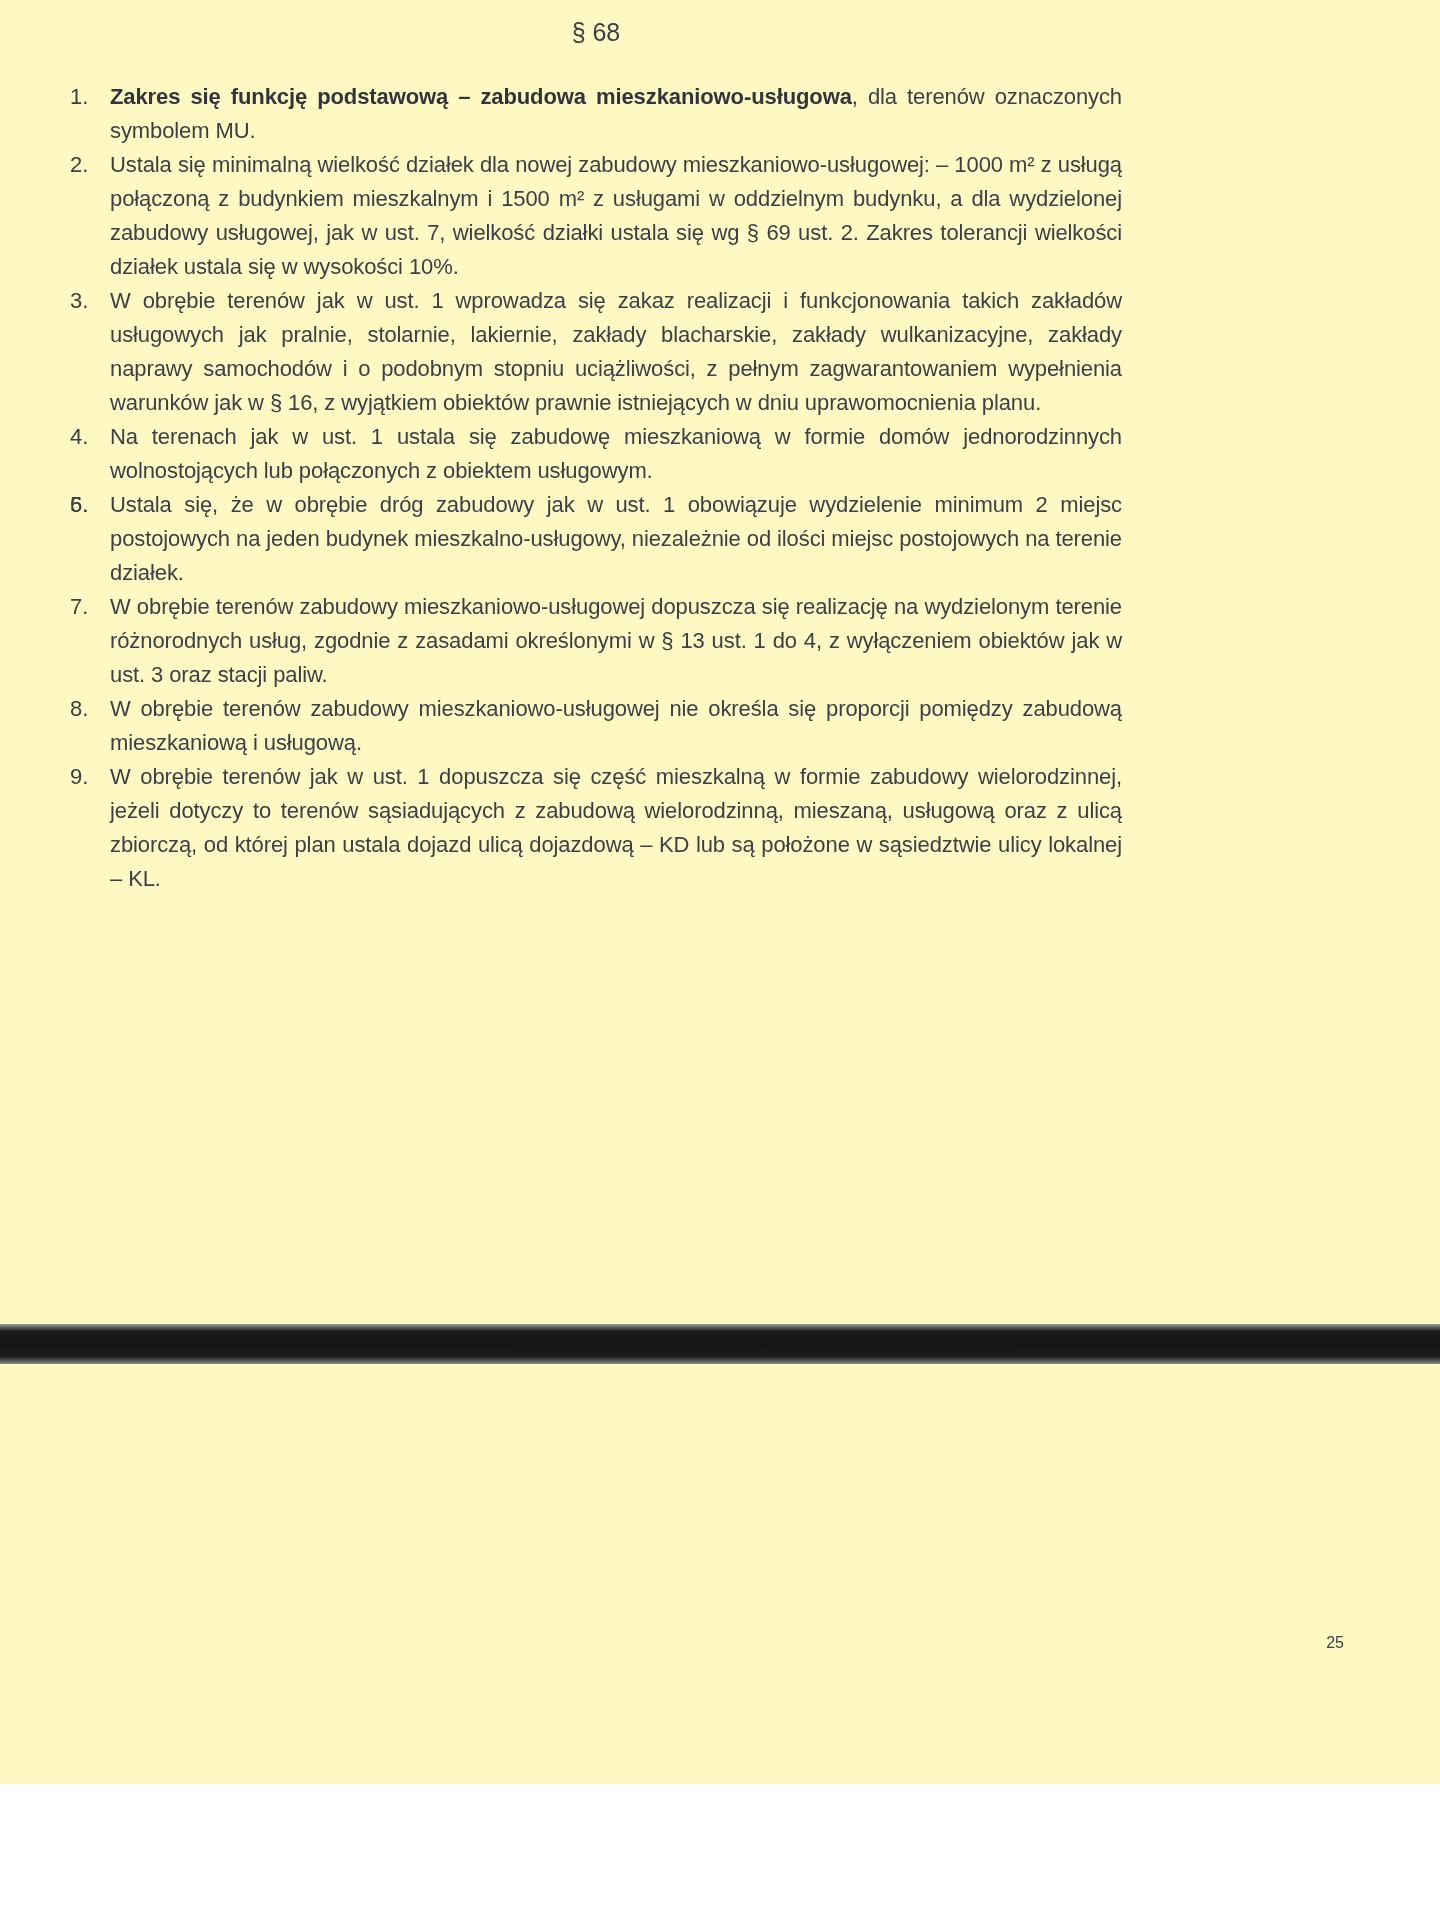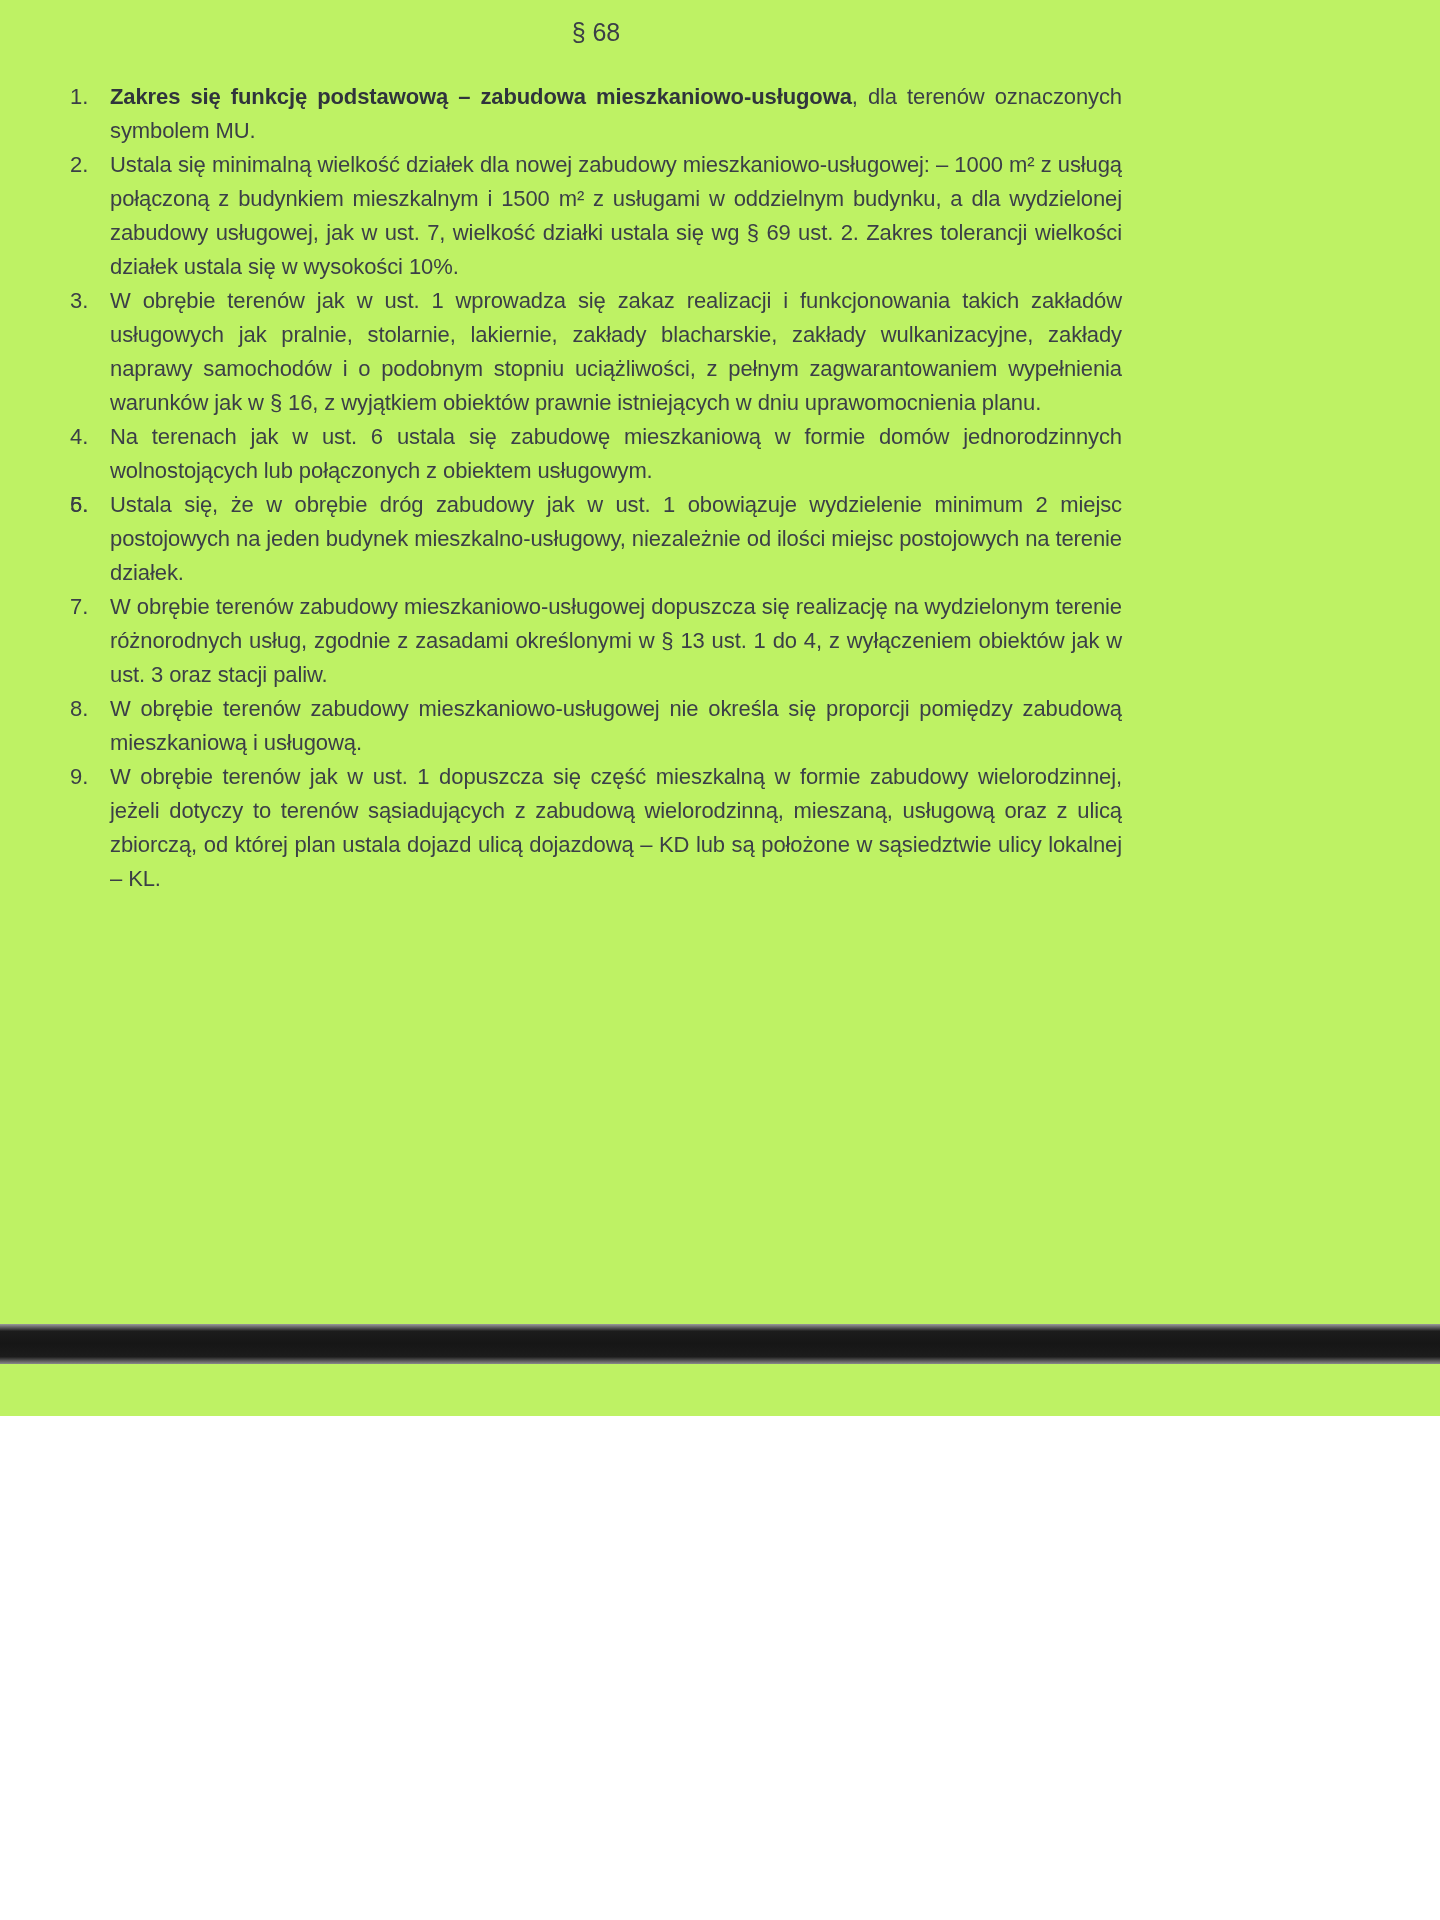--- a/index.html
+++ b/index.html
@@ -3,22 +3,22 @@
 <meta charset="utf-8">
 <style>
   html, body {
     margin: 0;
     padding: 0;
     background: #ffffff;
   }
   .sheet {
     position: relative;
     width: 1440px;
-    height: 1416px;
-    background: #bef264;
+    height: 1784px;
+    background: #fef9c3;
     overflow: hidden;
     font-family: "Liberation Sans", "DejaVu Sans", sans-serif;
     color: var(--ink, #3b3f47);
   }
   .scan-text {
     filter: blur(0.35px);
     letter-spacing: -0.1px;
   }
   .doc-heading {
     position: absolute;
@@ -99,21 +99,21 @@
       <span>Ustala się minimalną wielkość działek dla nowej zabudowy mieszkaniowo-usługowej: – 1000 m² z usługą połączoną z budynkiem mieszkalnym i 1500 m² z usługami w oddzielnym budynku, a dla wydzielonej zabudowy usługowej, jak w ust. 7, wielkość działki ustala się wg § 69 ust. 2. Zakres tolerancji wielkości działek ustala się w wysokości 10%.</span>
     </div>
 
     <div class="item">
       <span class="num">3.</span>
       <span>W obrębie terenów jak w ust. 1 wprowadza się zakaz realizacji i funkcjonowania takich zakładów usługowych jak pralnie, stolarnie, lakiernie, zakłady blacharskie, zakłady wulkanizacyjne, zakłady naprawy samochodów i o podobnym stopniu uciążliwości, z pełnym zagwarantowaniem wypełnienia warunków jak w § 16, z wyjątkiem obiektów prawnie istniejących w dniu uprawomocnienia planu.</span>
     </div>
 
     <div class="item">
       <span class="num">4.</span>
-      <span>Na terenach jak w ust. 6 ustala się zabudowę mieszkaniową w formie domów jednorodzinnych wolnostojących lub połączonych z obiektem usługowym.</span>
+      <span>Na terenach jak w ust. 1 ustala się zabudowę mieszkaniową w formie domów jednorodzinnych wolnostojących lub połączonych z obiektem usługowym.</span>
     </div>
 
     <div class="item">
       <span class="num">5.</span>
     </div>
 
     <div class="item">
       <span class="num">6.</span>
       <span>Ustala się, że w obrębie dróg zabudowy jak w ust. 1 obowiązuje wydzielenie minimum 2 miejsc postojowych na jeden budynek mieszkalno-usługowy, niezależnie od ilości miejsc postojowych na terenie działek.</span>
     </div>

